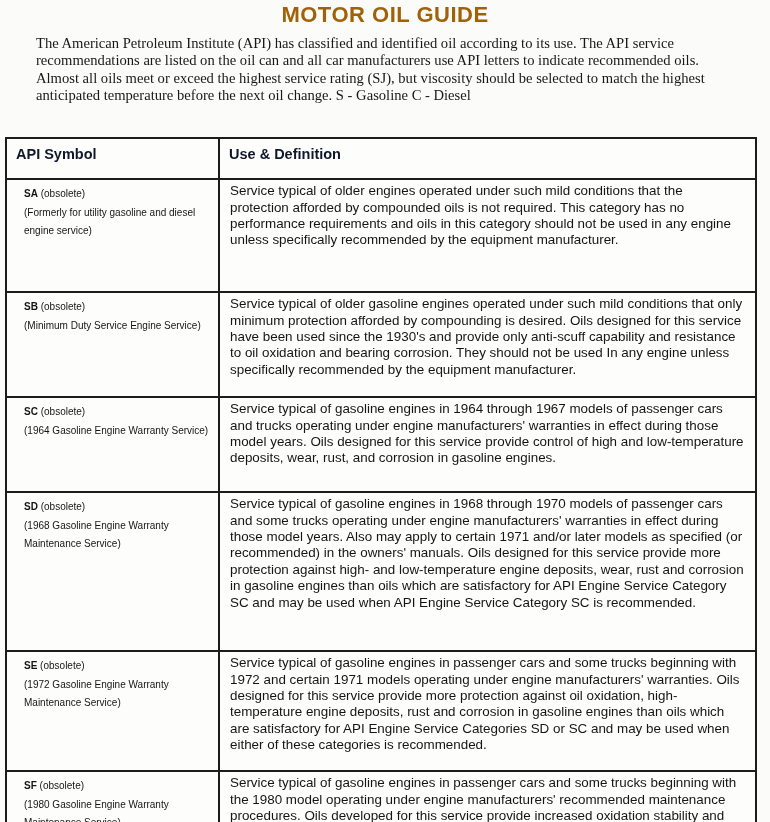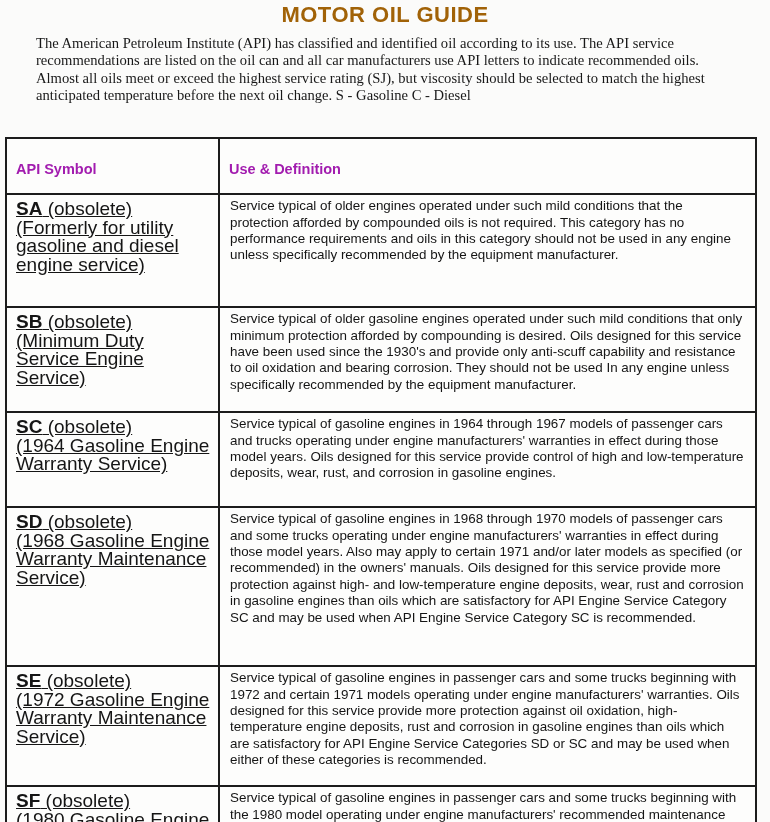--- a/index.html
+++ b/index.html
@@ -45,28 +45,27 @@
   }
   th, td {
     border: 2px solid #1c1c1c;
     vertical-align: top;
     text-align: left;
   }
   col.c-symbol { width: 213px; }
   thead th {
     font-size: 14.5px;
     font-weight: 700;
-    padding: 22px 8px 16px 9px;
-    color: #a21caf;
+    padding: 7px 8px 16px 9px;
+    color: #0f172a;
   }
   td.col-symbol {
-    font-size: 19px;
+    font-size: 10px;
     line-height: 18.6px;
-    padding: 5px 6px 4px 9px;
-    text-decoration: underline;
+    padding: 5px 6px 4px 17px;
   }
   td.col-symbol .sym { font-weight: 700; }
   td.col-def {
     font-size: 13.4px;
     line-height: 16.4px;
     padding: 3px 10px 16px 10px;
   }
   tbody tr:nth-child(1) td { height: 92px; }
   tbody tr:nth-child(2) td { height: 84px; margin-top: 38px; }
   tbody tr:nth-child(3) td { height: 74px; }

